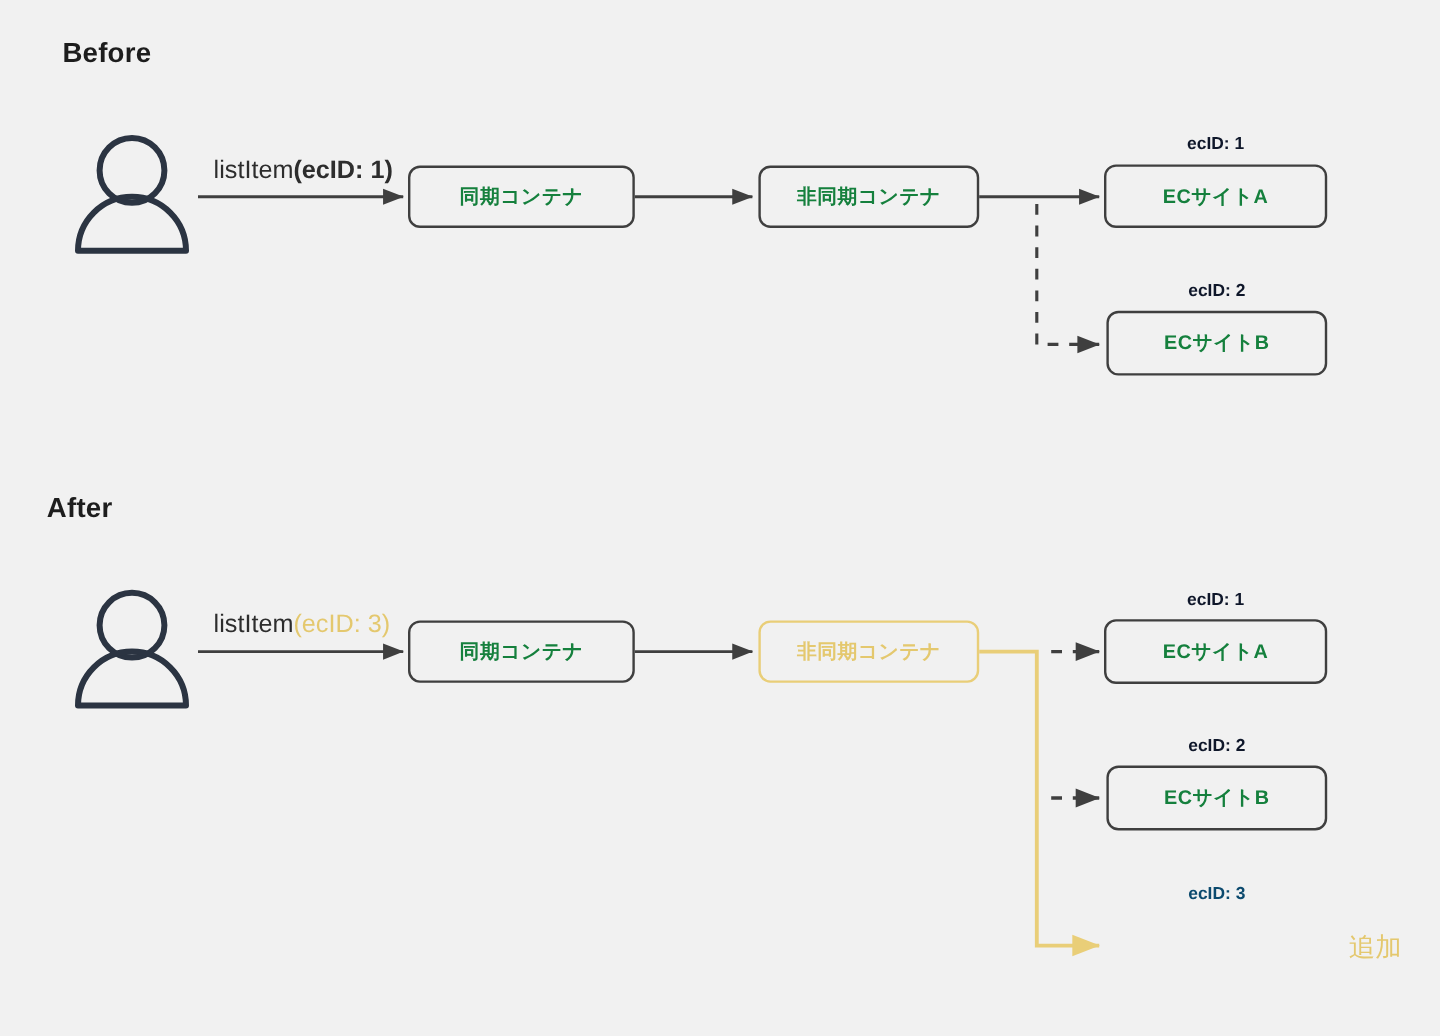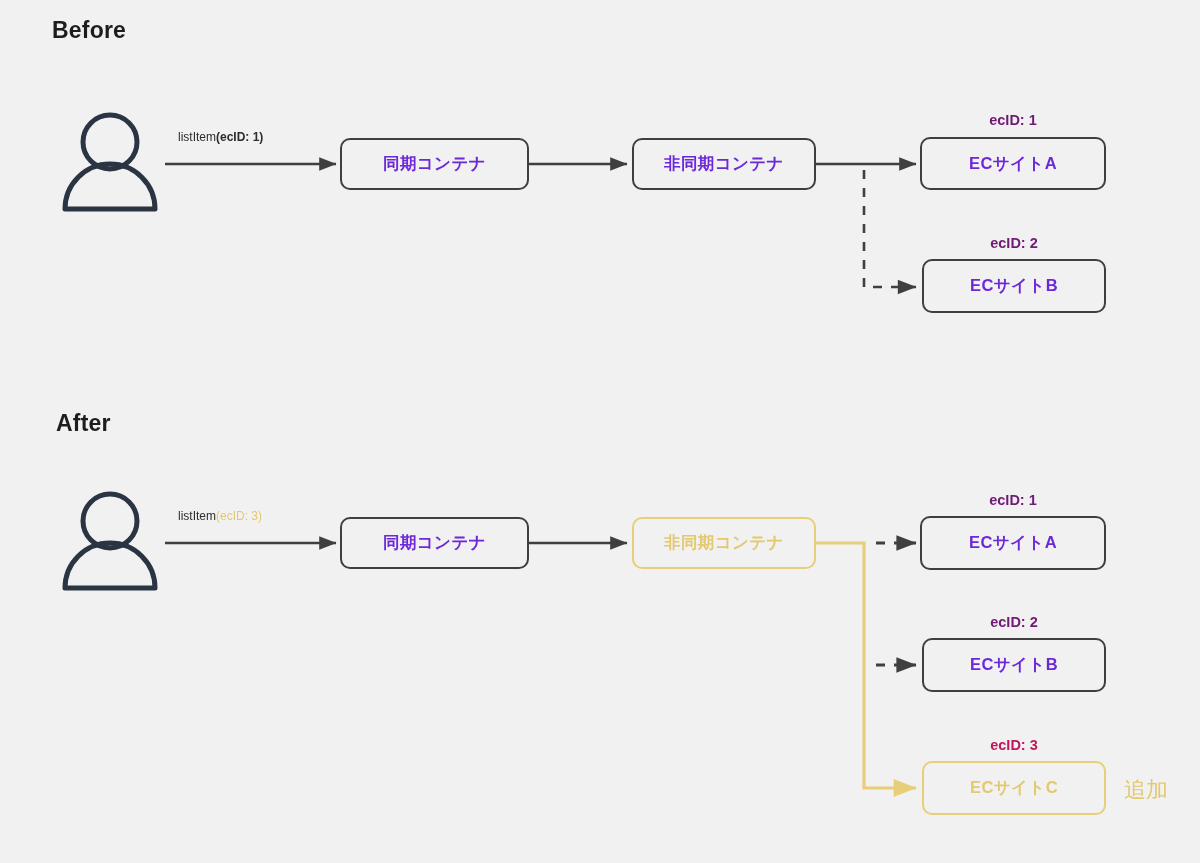--- a/index.html
+++ b/index.html
@@ -50,44 +50,44 @@
     position: absolute;
     box-sizing: border-box;
     border: 2.4px solid #3f3f3f;
     border-radius: 10px;
     background: #f1f1f1;
     display: flex;
     align-items: center;
     justify-content: center;
     font-size: 16.5px;
     font-weight: bold;
-    color: #6d28d9;
+    color: #15803d;
     letter-spacing: 0.4px;
     white-space: nowrap;
   }
   .node.gold {
     border-color: #e9ce78;
     color: #e4c86e;
   }
 
   
   .cap {
     position: absolute;
     font-size: 14.5px;
     font-weight: bold;
-    color: #701a75;
+    color: #0f172a;
     white-space: nowrap;
     text-align: center;
   }
-  .cap.gold { color: #be185d; }
+  .cap.gold { color: #0c4a6e; }
 
   
   .edge-label {
     position: absolute;
-    font-size: 12px;
+    font-size: 21px;
     color: #2d2d2d;
     white-space: nowrap;
   }
   .edge-label .plain { font-weight: normal; }
   .edge-label .bold  { font-weight: bold; }
   .edge-label .gold  { font-weight: normal; color: #e4c86e; }
 
   
   .annot {
     position: absolute;
@@ -124,21 +124,21 @@
 
     <line x1="529" y1="543" x2="627" y2="543" stroke="#3f3f3f" stroke-width="2.4" marker-end="url(#ah-dark)"></line>
 
     <path d="M816,543 L864,543 L864,788 L916,788" fill="none" stroke="#e9ce78" stroke-width="3.2" stroke-linecap="butt" stroke-linejoin="miter" marker-end="url(#ah-gold)"></path>
 
     <line x1="876" y1="543" x2="916" y2="543" stroke="#3f3f3f" stroke-width="2.8" stroke-dasharray="9 9" marker-end="url(#ah-dark)"></line>
 
     <line x1="876" y1="665" x2="916" y2="665" stroke="#3f3f3f" stroke-width="2.8" stroke-dasharray="9 9" marker-end="url(#ah-dark)"></line>
   </svg>
 
-  <div class="section-title" style="left:52px; top:17px;">Before</div>
+  <div class="section-title" style="left:52px; top:31px;">Before</div>
 
   <div class="actor" style="left:60px; top:110px;">
     <svg width="100" height="102" viewBox="0 0 100 102" xmlns="http://www.w3.org/2000/svg">
       <circle cx="50" cy="32" r="27" fill="none" stroke="#2b3442" stroke-width="5"></circle>
       <path d="M5,99 A45,45 0 0 1 95,99 Z" fill="none" stroke="#2b3442" stroke-width="5" stroke-linejoin="round"></path>
     </svg>
   </div>
 
   <div class="edge-label" style="left:178px; top:130px;">
     <span class="plain">listItem</span><span class="bold">(ecID: 1)</span>
@@ -155,21 +155,21 @@
   <div class="cap" style="left:920px; top:112px; width:186px;">ecID: 1</div>
   <div class="node" style="left:920px; top:137px; width:186px; height:53px;">
     <span>ECサイトA</span>
   </div>
 
   <div class="cap" style="left:922px; top:235px; width:184px;">ecID: 2</div>
   <div class="node" style="left:922px; top:259px; width:184px; height:54px;">
     <span>ECサイトB</span>
   </div>
 
-  <div class="section-title" style="left:56px; top:410px;text-align:right;">After</div>
+  <div class="section-title" style="left:39px; top:410px;text-align:right;">After</div>
 
   <div class="actor" style="left:60px; top:489px;">
     <svg width="100" height="102" viewBox="0 0 100 102" xmlns="http://www.w3.org/2000/svg">
       <circle cx="50" cy="32" r="27" fill="none" stroke="#2b3442" stroke-width="5"></circle>
       <path d="M5,99 A45,45 0 0 1 95,99 Z" fill="none" stroke="#2b3442" stroke-width="5" stroke-linejoin="round"></path>
     </svg>
   </div>
 
   <div class="edge-label" style="left:178px; top:509px;">
     <span class="plain">listItem</span><span class="gold">(ecID: 3)</span>
@@ -187,19 +187,16 @@
   <div class="node" style="left:920px; top:516px; width:186px; height:54px;">
     <span>ECサイトA</span>
   </div>
 
   <div class="cap" style="left:922px; top:614px; width:184px;">ecID: 2</div>
   <div class="node" style="left:922px; top:638px; width:184px; height:54px;">
     <span>ECサイトB</span>
   </div>
 
   <div class="cap gold" style="left:922px; top:737px; width:184px;">ecID: 3</div>
-  <div class="node gold" style="left:922px; top:761px; width:184px; height:54px;">
-    <span>ECサイトC</span>
-  </div>
 
   <div class="annot" style="left:1124px; top:775px;">追加</div>
 
 </div>
 
 </body></html>

